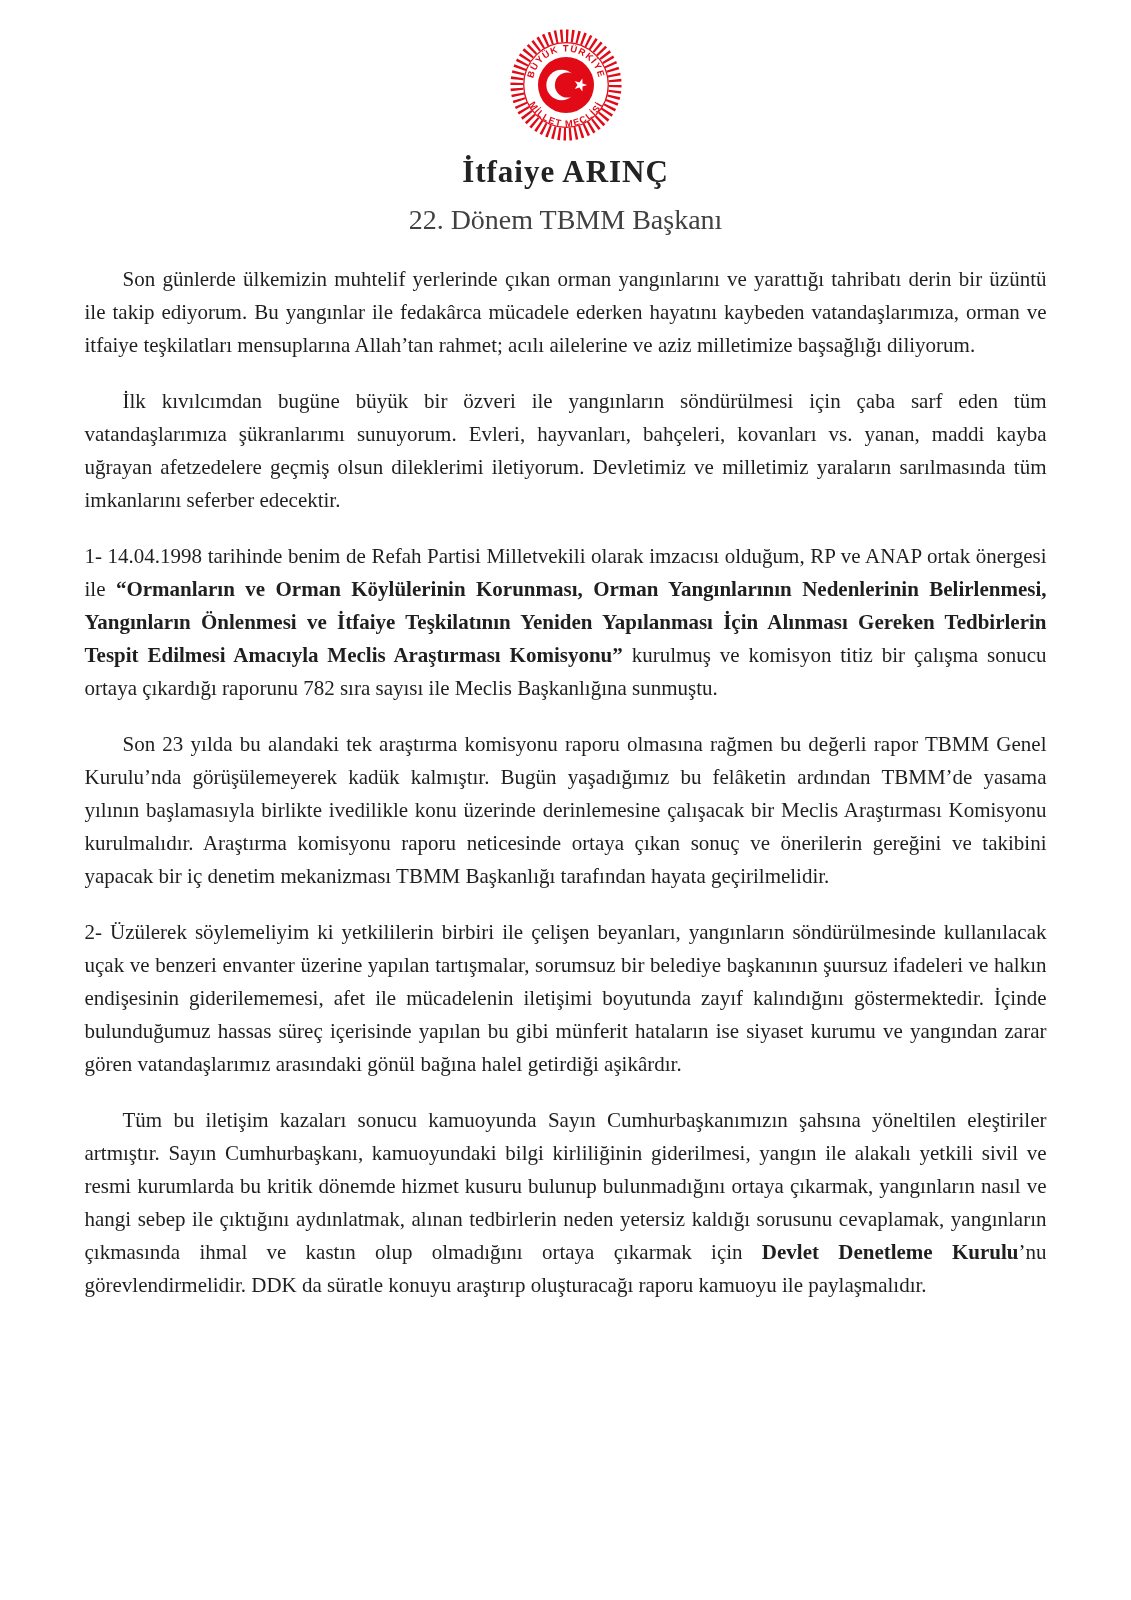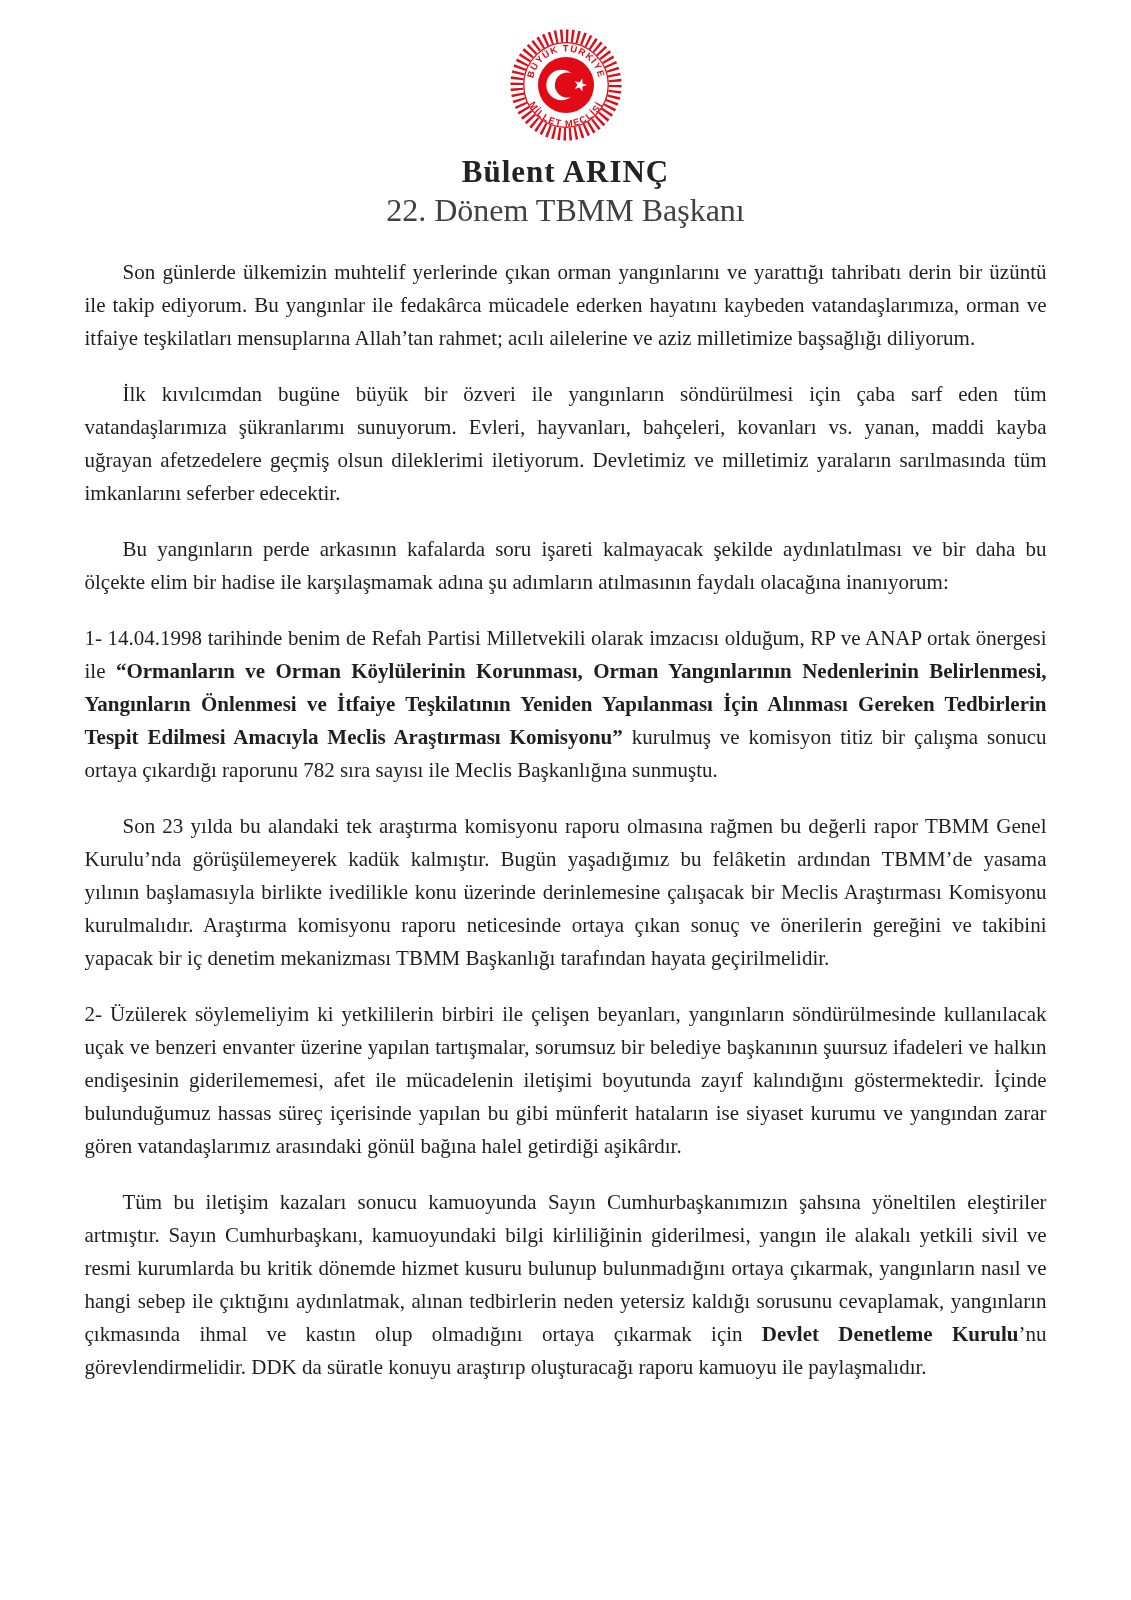--- a/index.html
+++ b/index.html
@@ -23,22 +23,22 @@
     letter-spacing: 1.2px;
   }
   .author-name {
     margin-top: 10px;
     font-size: 31px;
     font-weight: bold;
     letter-spacing: 1px;
     color: #232323;
   }
   .subtitle {
-    margin-top: 2px;
-    font-size: 32px;
+    margin-top: 14px;
+    font-size: 28px;
     color: #414141;
   }
   .doc-title {
     margin-top: 29px;
     font-size: 23px;
     font-weight: bold;
     letter-spacing: 0.5px;
     color: #1d1d1d;
   }
   .body-text {
@@ -77,31 +77,30 @@
           <textPath href="#arcBottom" startOffset="50%">MİLLET MECLİSİ</textPath>
         </text>
 
         <circle cx="60" cy="60" r="28.5" fill="#e30a17"></circle>
         <circle cx="55.5" cy="60" r="15.5" fill="#ffffff"></circle>
         <circle cx="61.5" cy="60" r="12.8" fill="#e30a17"></circle>
         <polygon fill="#ffffff" points="81.5,60 76.77,58.35 76.66,53.34 73.63,57.34 68.84,55.88 71.7,60 68.84,64.12 73.63,62.66 76.66,66.66 76.77,61.65"></polygon>
       </svg>
     </div>
 
-    <div class="author-name">Bülent ARINÇ</div>
+    <div class="author-name">İtfaiye ARINÇ</div>
     <div class="subtitle">22. Dönem TBMM Başkanı</div>
   </div>
 
   <div class="body-text">
 
     <p class="para indent"><span>Son günlerde ülkemizin muhtelif yerlerinde çıkan orman yangınlarını ve yarattığı tahribatı derin bir üzüntü ile takip ediyorum. Bu yangınlar ile fedakârca mücadele ederken hayatını kaybeden vatandaşlarımıza, orman ve itfaiye teşkilatları mensuplarına Allah’tan rahmet; acılı ailelerine ve aziz milletimize başsağlığı diliyorum.</span></p>
 
     <p class="para indent"><span>İlk kıvılcımdan bugüne büyük bir özveri ile yangınların söndürülmesi için çaba sarf eden tüm vatandaşlarımıza şükranlarımı sunuyorum. Evleri, hayvanları, bahçeleri, kovanları vs. yanan, maddi kayba uğrayan afetzedelere geçmiş olsun dileklerimi iletiyorum. Devletimiz ve milletimiz yaraların sarılmasında tüm imkanlarını seferber edecektir.</span></p>
 
-    <p class="para indent"><span>Bu yangınların perde arkasının kafalarda soru işareti kalmayacak şekilde aydınlatılması ve bir daha bu ölçekte elim bir hadise ile karşılaşmamak adına şu adımların atılmasının faydalı olacağına inanıyorum:</span></p>
 
     <p class="para"><span>1- 14.04.1998 tarihinde benim de Refah Partisi Milletvekili olarak imzacısı olduğum, RP ve ANAP ortak önergesi ile </span><strong>“Ormanların ve Orman Köylülerinin Korunması, Orman Yangınlarının Nedenlerinin Belirlenmesi, Yangınların Önlenmesi ve İtfaiye Teşkilatının Yeniden Yapılanması İçin Alınması Gereken Tedbirlerin Tespit Edilmesi Amacıyla Meclis Araştırması Komisyonu”</strong><span> kurulmuş ve komisyon titiz bir çalışma sonucu ortaya çıkardığı raporunu 782 sıra sayısı ile Meclis Başkanlığına sunmuştu.</span></p>
 
     <p class="para indent"><span>Son 23 yılda bu alandaki tek araştırma komisyonu raporu olmasına rağmen bu değerli rapor TBMM Genel Kurulu’nda görüşülemeyerek kadük kalmıştır. Bugün yaşadığımız bu felâketin ardından TBMM’de yasama yılının başlamasıyla birlikte ivedilikle konu üzerinde derinlemesine çalışacak bir Meclis Araştırması Komisyonu kurulmalıdır. Araştırma komisyonu raporu neticesinde ortaya çıkan sonuç ve önerilerin gereğini ve takibini yapacak bir iç denetim mekanizması TBMM Başkanlığı tarafından hayata geçirilmelidir.</span></p>
 
     <p class="para"><span>2- Üzülerek söylemeliyim ki yetkililerin birbiri ile çelişen beyanları, yangınların söndürülmesinde kullanılacak uçak ve benzeri envanter üzerine yapılan tartışmalar, sorumsuz bir belediye başkanının şuursuz ifadeleri ve halkın endişesinin giderilememesi, afet ile mücadelenin iletişimi boyutunda zayıf kalındığını göstermektedir. İçinde bulunduğumuz hassas süreç içerisinde yapılan bu gibi münferit hataların ise siyaset kurumu ve yangından zarar gören vatandaşlarımız arasındaki gönül bağına halel getirdiği aşikârdır.</span></p>
 
     <p class="para indent"><span>Tüm bu iletişim kazaları sonucu kamuoyunda Sayın Cumhurbaşkanımızın şahsına yöneltilen eleştiriler artmıştır. Sayın Cumhurbaşkanı, kamuoyundaki bilgi kirliliğinin giderilmesi, yangın ile alakalı yetkili sivil ve resmi kurumlarda bu kritik dönemde hizmet kusuru bulunup bulunmadığını ortaya çıkarmak, yangınların nasıl ve hangi sebep ile çıktığını aydınlatmak, alınan tedbirlerin neden yetersiz kaldığı sorusunu cevaplamak, yangınların çıkmasında ihmal ve kastın olup olmadığını ortaya çıkarmak için </span><strong>Devlet Denetleme Kurulu</strong><span>’nu görevlendirmelidir. DDK da süratle konuyu araştırıp oluşturacağı raporu kamuoyu ile paylaşmalıdır.</span></p>
 
   </div>

